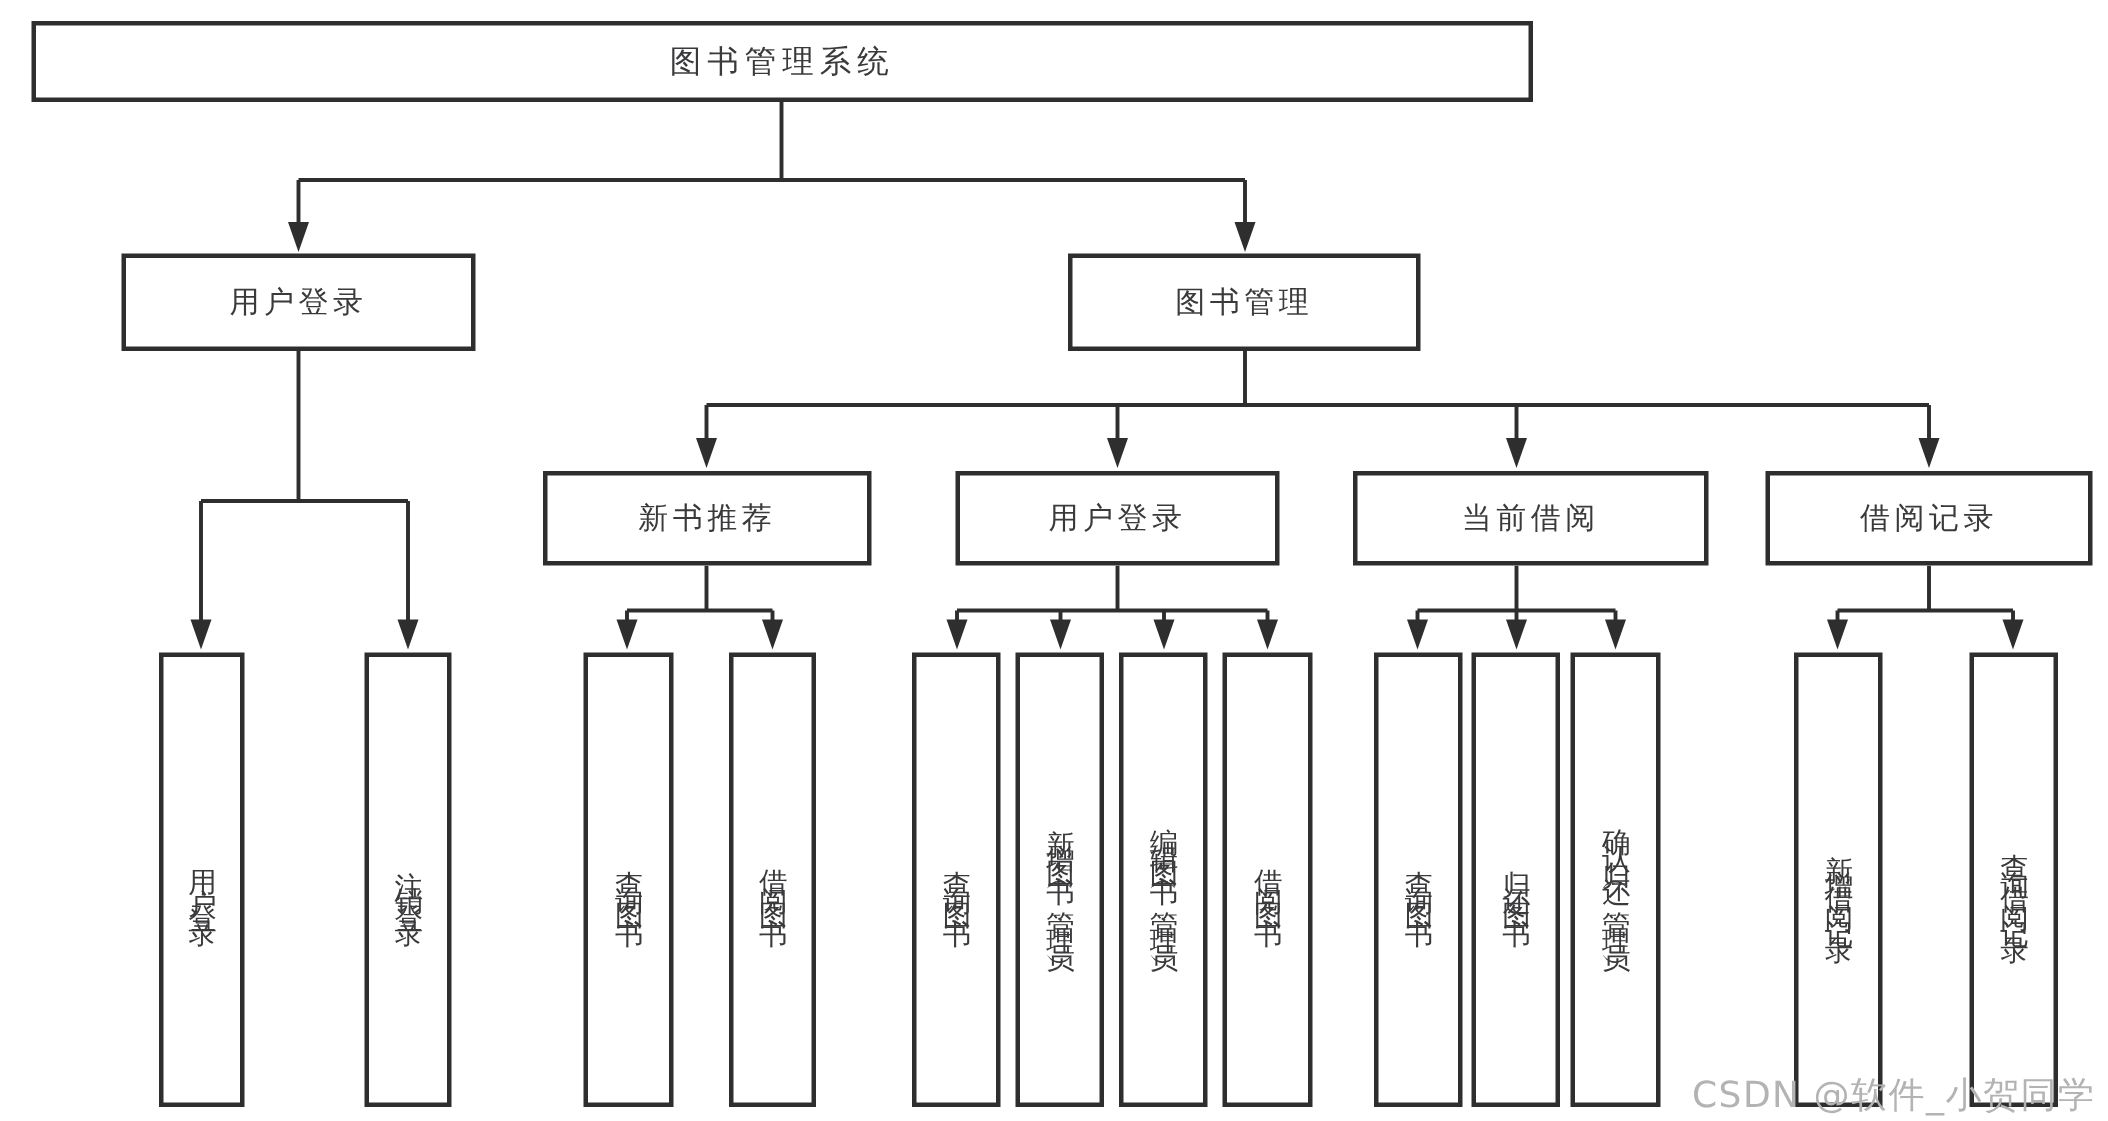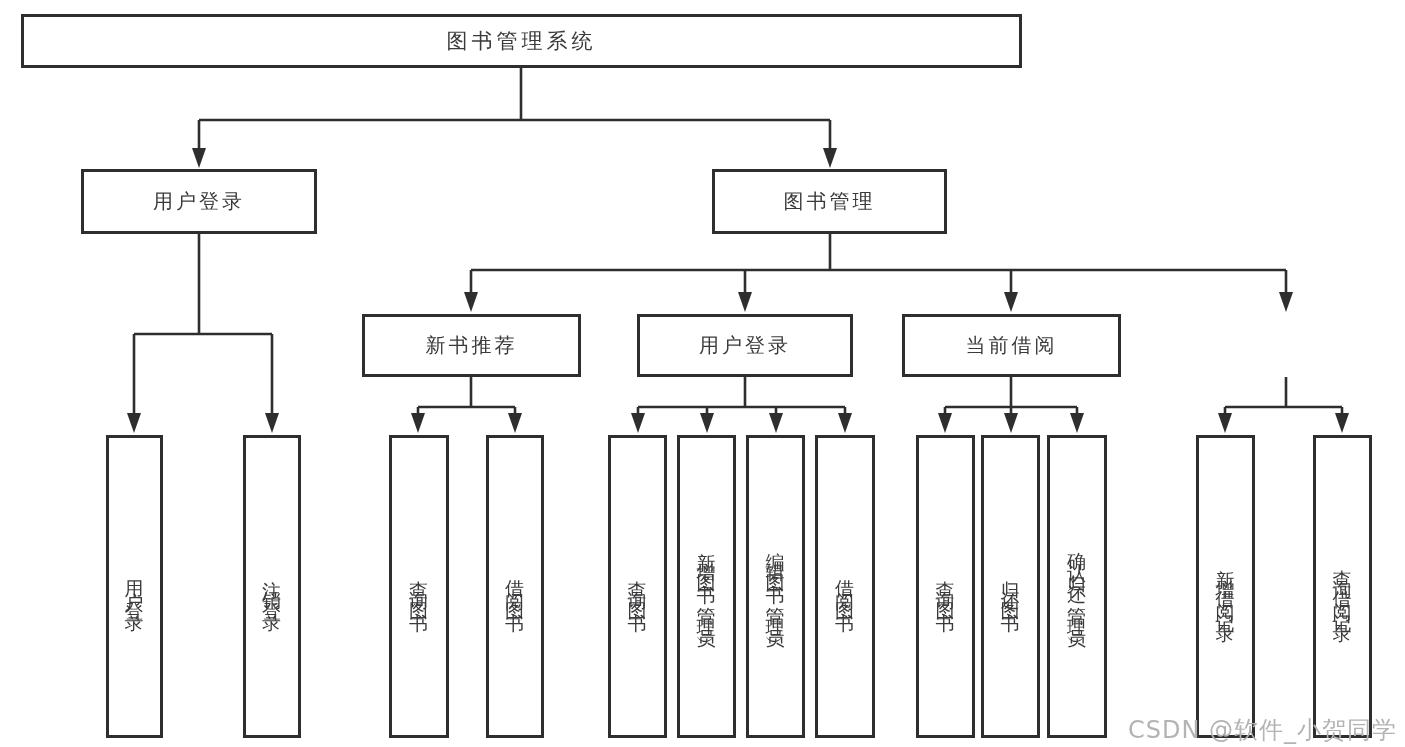--- a/index.html
+++ b/index.html
@@ -28,21 +28,21 @@
     letter-spacing:11px;
     line-height:1.0;
     white-space:nowrap;
   }
   
   #root-box{left:21px;top:14px;width:1001px;height:54px;}
   #l2-user-login{left:81px;top:169px;width:236px;height:65px;}
   #l2-book-mgmt{left:712px;top:169px;width:235px;height:65px;}
   #l3-new-books{left:362px;top:314px;width:219px;height:63px;}
   #l3-book-borrow{left:637px;top:314px;width:216px;height:63px;}
-  #l3-current-borrow{left:902px;top:314px;width:219px;height:63px;}
+  #l3-current-borrow{left:902px;top:314px;width:237px;height:63px;}
   #l3-borrow-records{left:1177px;top:314px;width:218px;height:63px;}
   .leaf{top:435px;height:303px;}
   #lf0{left:106px;width:57px;}
   #lf1{left:243px;width:58px;}
   #lf2{left:389px;width:60px;}
   #lf3{left:486px;width:58px;}
   #lf4{left:608px;width:59px;}
   #lf5{left:677px;width:59px;}
   #lf6{left:746px;width:59px;}
   #lf7{left:815px;width:60px;}
@@ -131,20 +131,23 @@
 
   <div class="node" id="l2-book-mgmt">
     <span class="h-label">图书管理</span>
   </div>
   <div class="node" id="l3-book-borrow">
     <span class="h-label">用户登录</span>
   </div>
   <div class="node" id="l3-current-borrow">
     <span class="h-label">当前借阅</span>
   </div>
+  <div class="node" id="l3-borrow-records">
+    <span class="h-label">借阅记录</span>
+  </div>
 
   <div class="node leaf" id="lf0">
     <span class="v-label">用户登录</span>
   </div>
   <div class="node leaf" id="lf1">
     <span class="v-label">注销登录</span>
   </div>
   <div class="node leaf" id="lf2">
     <span class="v-label">查询图书</span>
   </div>

